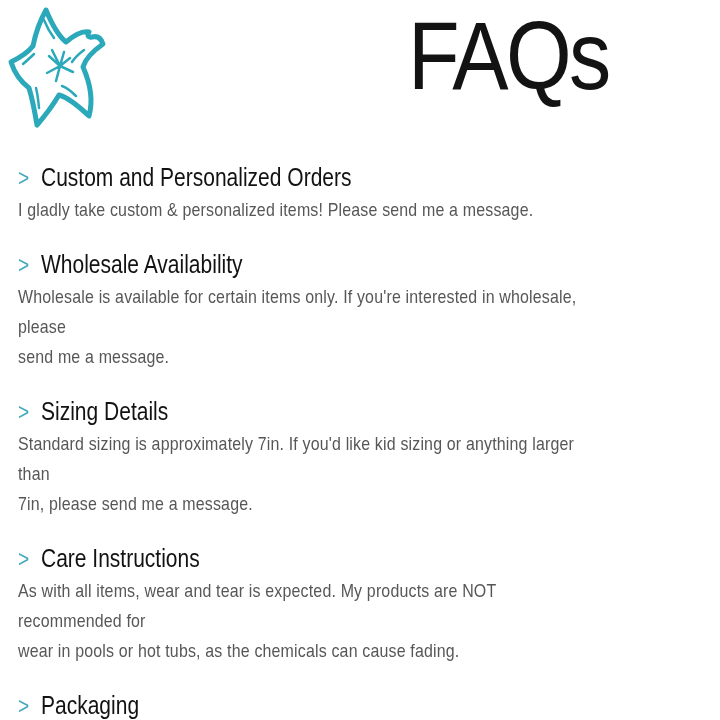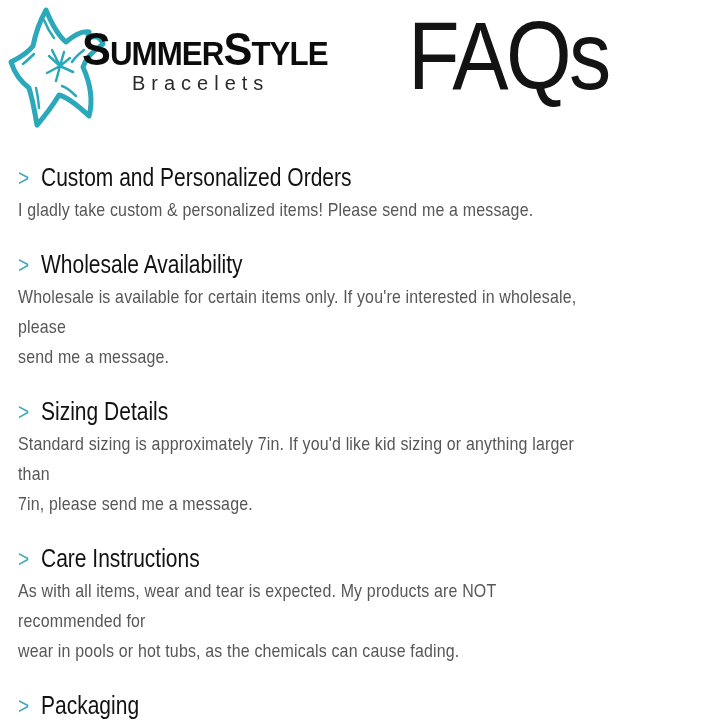--- a/index.html
+++ b/index.html
@@ -58,24 +58,20 @@
 <body>
 
 <div class="header">
   <div class="starfish">
     <svg width="110" height="128" viewBox="0 0 110 128" xmlns="http://www.w3.org/2000/svg">
       <path d="M40,6 Q50,30 60,38 Q74,26 83,28 Q80,34 86,33 Q94,31 97,40 Q80,52 77,63 Q89,90 83,112 Q64,94 53,91 Q44,106 31,121 Q27,97 23,84 Q10,74 5,58 Q21,50 27,42 Q31,22 40,6 Z" fill="#ffffff" stroke="var(--logo)" stroke-width="5" stroke-linejoin="round" stroke-linecap="round"></path>
       <path d="M54,62 L43,52 M54,62 L64,54 M54,62 L67,68 M54,62 L50,77 M54,62 L41,69 M54,62 L58,48 M54,62 L46,46" fill="none" stroke="var(--logo)" stroke-width="2.5" stroke-linecap="round"></path>
       <path d="M38,16 Q42,26 48,34 M78,46 Q70,52 66,58 M70,92 Q62,84 56,82 M33,104 Q32,92 30,84 M17,60 Q24,54 28,50" fill="none" stroke="var(--logo)" stroke-width="2.5" stroke-linecap="round"></path>
     </svg>
   </div>
-  <div class="brand">
-    <div class="brand-name"><span class="cap">S</span><span>UMMER</span><span class="cap">S</span><span>TYLE</span></div>
-    <div class="brand-sub">Bracelets</div>
-  </div>
   <div class="faqs-title">FAQs</div>
 </div>
 
 <div class="main">
 
   <section class="faq-section">
     <h2 class="faq-heading">
       <span class="arrow">&gt;</span>
       <span class="faq-heading-text">Custom and Personalized Orders</span>
     </h2>

